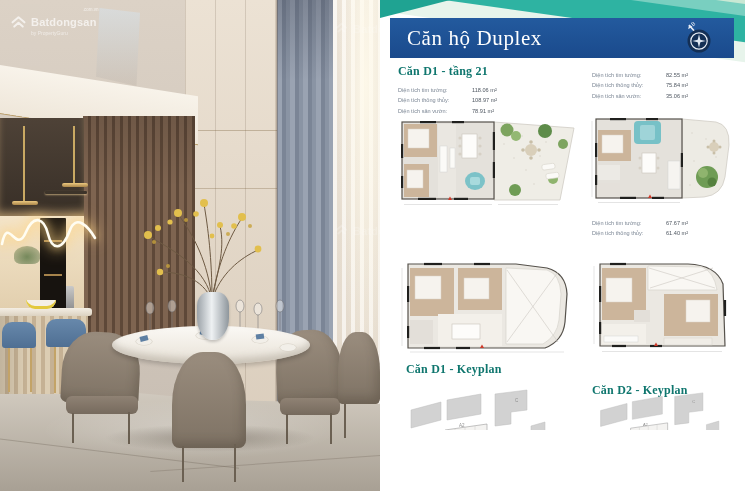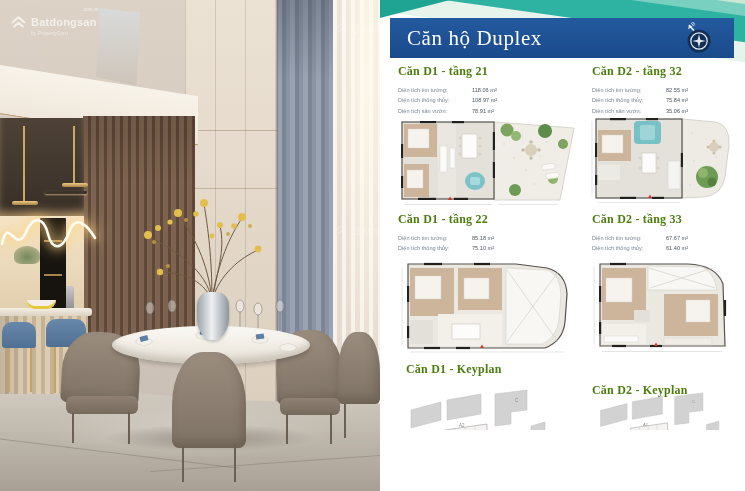--- a/index.html
+++ b/index.html
@@ -24,21 +24,21 @@
   .info{position:absolute;left:380px;top:0;width:365px;height:430px;background:#fff;overflow:hidden;}
   .stripes{position:absolute;left:0;top:0;width:365px;height:82px;overflow:hidden;}
   .ribbon{position:absolute;}
   .banner{position:absolute;left:10px;top:18px;width:344px;height:40px;
           background:linear-gradient(180deg,#235a9e,#1a4a8c);display:flex;align-items:center;z-index:5;}
   .banner-title{font-family:"Liberation Serif",serif;font-size:21px;color:#fff;
                 letter-spacing:.6px;padding-left:17px;font-weight:400;}
   .compass{position:absolute;right:18px;top:2px;}
   .unit{position:absolute;}
   .unit h3,.kp h3{margin:0;font-family:"Liberation Serif",serif;font-size:12px;font-weight:700;
-          color:#4d7c0f;letter-spacing:.2px;}
+          color:#0f766e;letter-spacing:.2px;}
   .specs{margin-top:6px;}
   .spec{display:flex;font-size:5.6px;color:#7b8694;line-height:1.85;}
   .spec .sl{width:74px;}
   .spec .sv{color:#4e5660;}
   .plan{position:absolute;}
   .kp{position:absolute;}
   .kp-map{position:absolute;}
   .disclaimer{position:absolute;left:12px;right:12px;top:469px;text-align:center;
               font-size:4.6px;line-height:1.55;color:#a3a9b0;}
 </style>
@@ -264,21 +264,20 @@
             <span class="sv">108.97 m²</span>
           </div>
         <div class="spec">
             <span class="sl">Diện tích sân vườn:</span>
             <span class="sv">78.91 m²</span>
           </div>
       </div>
     </section>
 
     <section class="unit" style="left:212px;top:64px;width:150px;">
-      <h3>Căn D2 - tầng 32</h3>
       <div class="specs">
         <div class="spec">
             <span class="sl">Diện tích tim tường:</span>
             <span class="sv">82.55 m²</span>
           </div>
         <div class="spec">
             <span class="sl">Diện tích thông thủy:</span>
             <span class="sv">75.84 m²</span>
           </div>
         <div class="spec">
@@ -390,36 +389,22 @@
           <rect x="5" y="62" width="2.2" height="10"></rect>
           <rect x="30" y="83.8" width="16" height="2.2"></rect>
           <rect x="62" y="83.8" width="12" height="2.2"></rect>
           <rect x="90.8" y="40" width="2.2" height="14"></rect>
         </g>
       <path d="M58,85 l4,0 l-2,-3.6 Z" fill="#cf3a2a"></path>
       <line x1="2" y1="8" x2="2" y2="84" stroke="#c9c9c9" stroke-width="0.5"></line>
       <line x1="8" y1="89.5" x2="90" y2="89.5" stroke="#c9c9c9" stroke-width="0.5"></line>
     </svg>
 
-    <section class="unit" style="left:18px;top:212px;width:182px;">
-      <h3>Căn D1 - tầng 22</h3>
-      <div class="specs">
-        <div class="spec">
-            <span class="sl">Diện tích tim tường:</span>
-            <span class="sv">85.18 m²</span>
-          </div>
-        <div class="spec">
-            <span class="sl">Diện tích thông thủy:</span>
-            <span class="sv">75.10 m²</span>
-          </div>
-      </div>
-    </section>
 
     <section class="unit" style="left:212px;top:212px;width:150px;">
-      <h3>Căn D2 - tầng 33</h3>
       <div class="specs">
         <div class="spec">
             <span class="sl">Diện tích tim tường:</span>
             <span class="sv">67.67 m²</span>
           </div>
         <div class="spec">
             <span class="sl">Diện tích thông thủy:</span>
             <span class="sv">61.40 m²</span>
           </div>
       </div>

